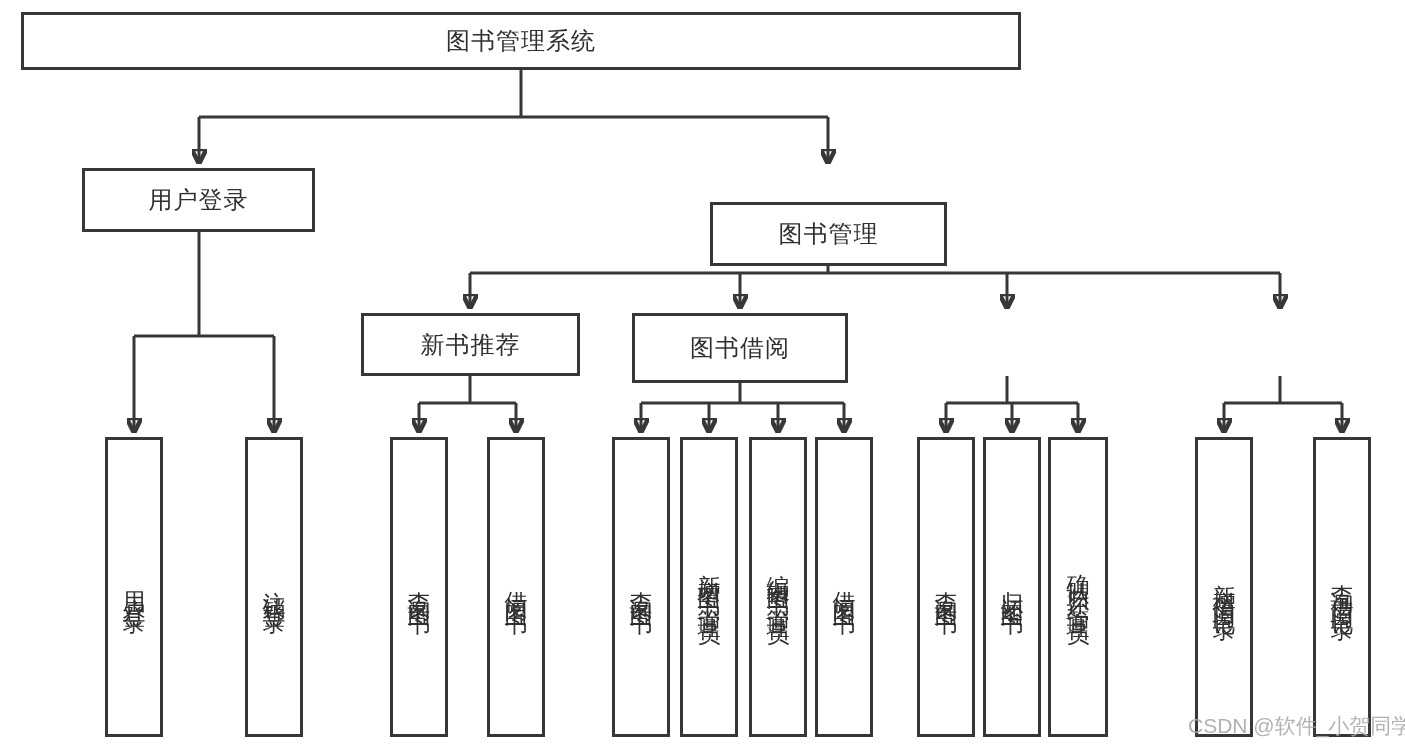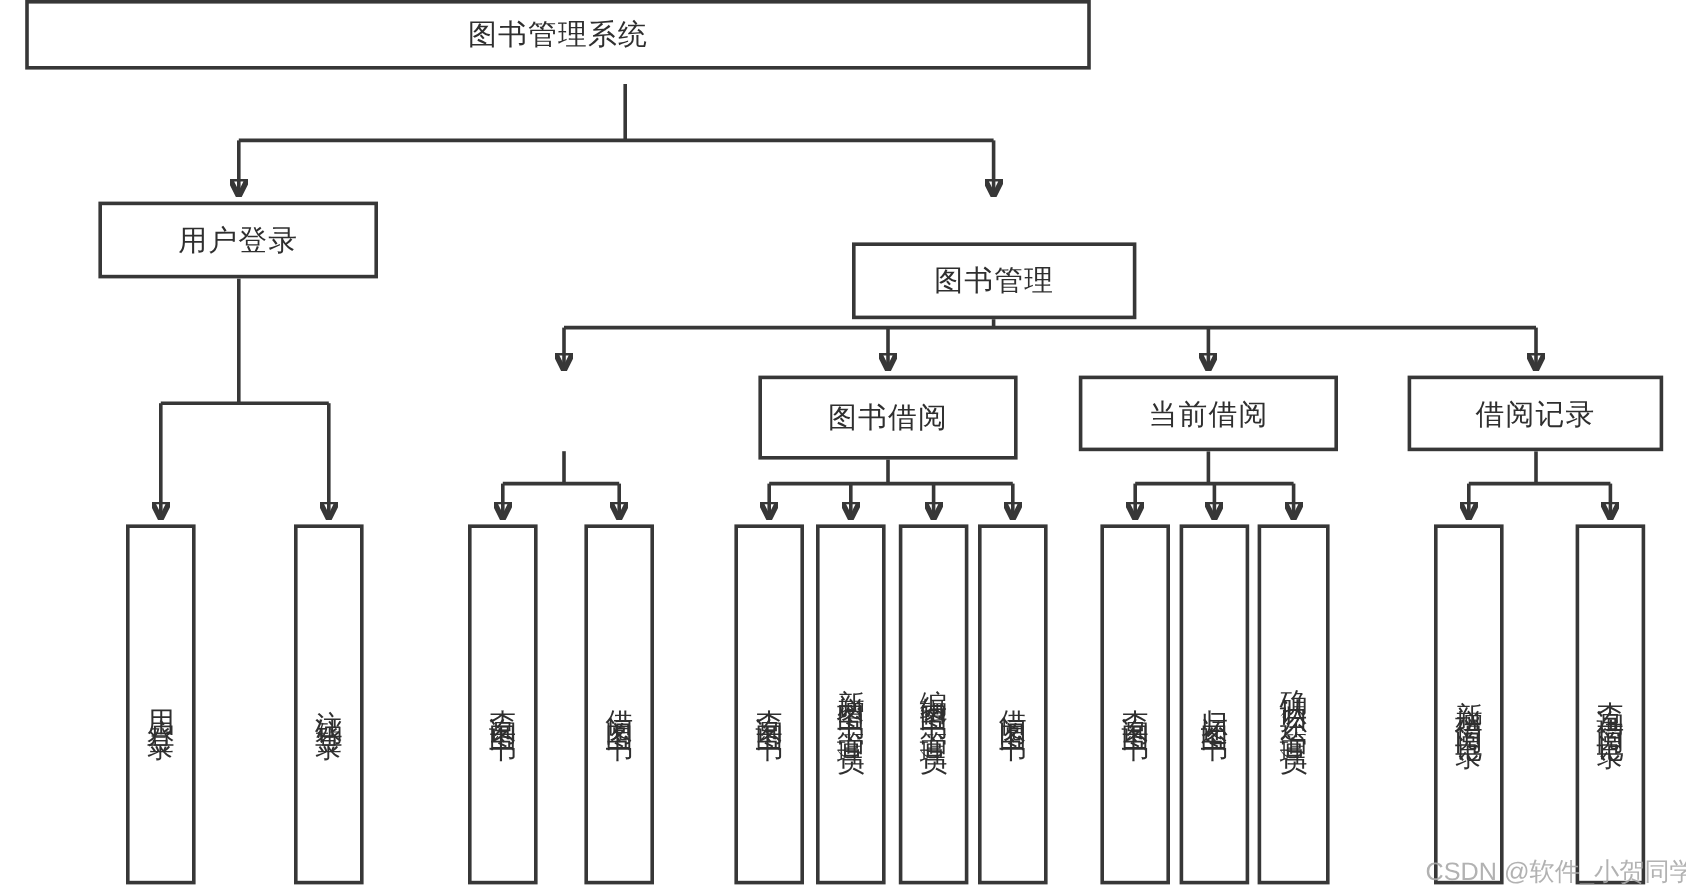--- a/index.html
+++ b/index.html
@@ -99,39 +99,36 @@
     <path d="M946 403 V430" marker-end="url(#arrow)"></path>
     <path d="M1012 403 V430" marker-end="url(#arrow)"></path>
     <path d="M1078 403 V430" marker-end="url(#arrow)"></path>
 
     <path d="M1280 376 V403"></path>
     <path d="M1224 403 H1342"></path>
     <path d="M1224 403 V430" marker-end="url(#arrow)"></path>
     <path d="M1342 403 V430" marker-end="url(#arrow)"></path>
   </svg>
 
-  <div class="node" style="left:21px; top:0; width:888px; height:58px;">
+  <div class="node" style="left:21px; top:12px; width:1000px; height:58px;">
     <span class="hlabel">图书管理系统</span>
   </div>
 
   <div class="node" style="left:82px; top:168px; width:233px; height:64px;">
     <span class="hlabel">用户登录</span>
   </div>
   <div class="node" style="left:710px; top:168px; width:237px; height:64px;margin-top:34px;">
     <span class="hlabel">图书管理</span>
   </div>
 
+  <div class="node" style="left:361px; top:313px; width:219px; height:63px;">
+    <span class="hlabel">新书推荐</span>
+  </div>
   <div class="node" style="left:632px; top:313px; width:216px; height:70px;">
     <span class="hlabel">图书借阅</span>
-  </div>
-  <div class="node" style="left:899px; top:313px; width:216px; height:63px;">
-    <span class="hlabel">当前借阅</span>
-  </div>
-  <div class="node" style="left:1173px; top:313px; width:213px; height:63px;">
-    <span class="hlabel">借阅记录</span>
   </div>
 
   <div class="node leaf" style="left:105px;">
     <span class="vlabel">用户登录</span>
   </div>
   <div class="node leaf" style="left:245px;">
     <span class="vlabel">注销登录</span>
   </div>
 
   <div class="node leaf" style="left:390px;">

